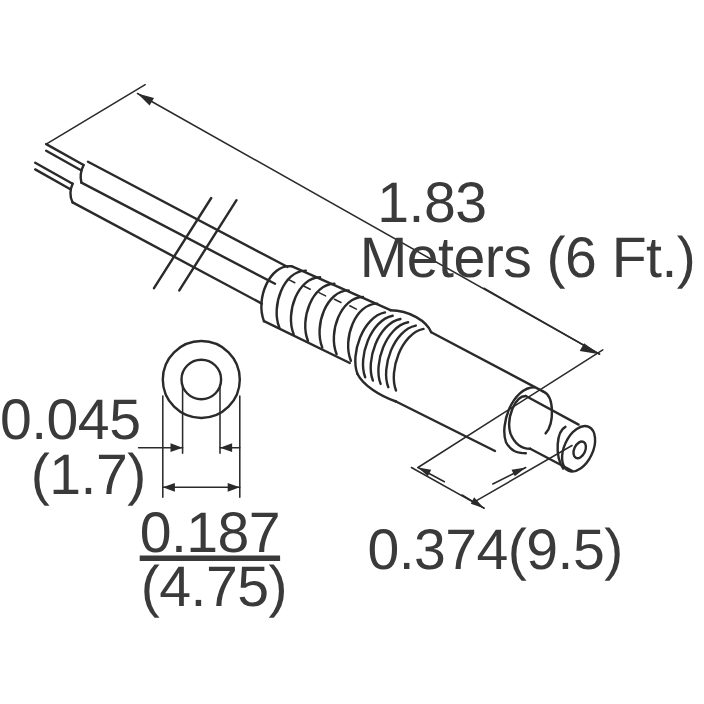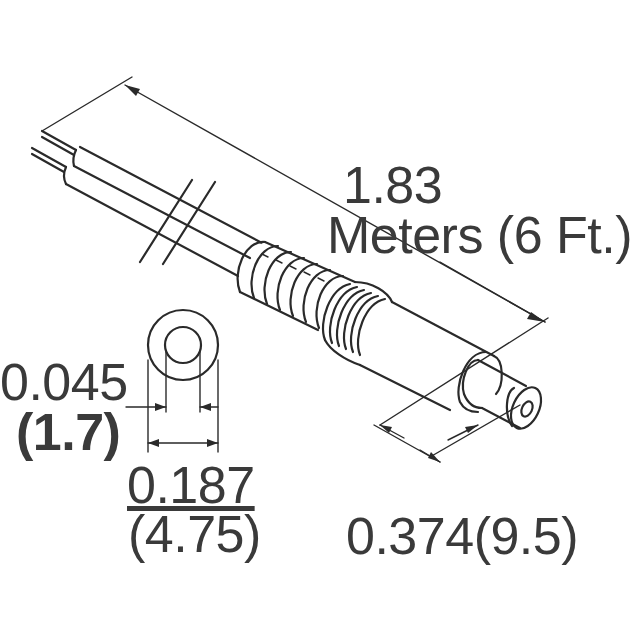--- a/index.html
+++ b/index.html
@@ -118,18 +118,18 @@
     <line class="thin" x1="148" y1="443" x2="218" y2="443"></line>
     <polygon points="148,443 159,439 159,447" fill="#2a2a2a"></polygon>
     <polygon points="218,443 207,439 207,447" fill="#2a2a2a"></polygon>
   </g>
 </svg>
 
 <div class="label" style="left:343px; top:163px;">1.83</div>
 <div class="label" style="left:327px; top:213px;">Meters (6 Ft.)</div>
 
 <div class="label" style="left:0px; top:360px;">0.045</div>
-<div class="label" style="left:16px; top:410px;font-weight:bold;">(1.7)</div>
+<div class="label" style="left:28px; top:410px;">(1.7)</div>
 
 <div class="label" style="left:127px; top:463px;text-decoration:underline;">0.187</div>
 <div class="label" style="left:128px; top:512px;">(4.75)</div>
 
-<div class="label" style="left:346px; top:478px;margin-top:36px;">0.374(9.5)</div>
+<div class="label" style="left:334px; top:478px;">0.374(9.5)</div>
 
 </body></html>

